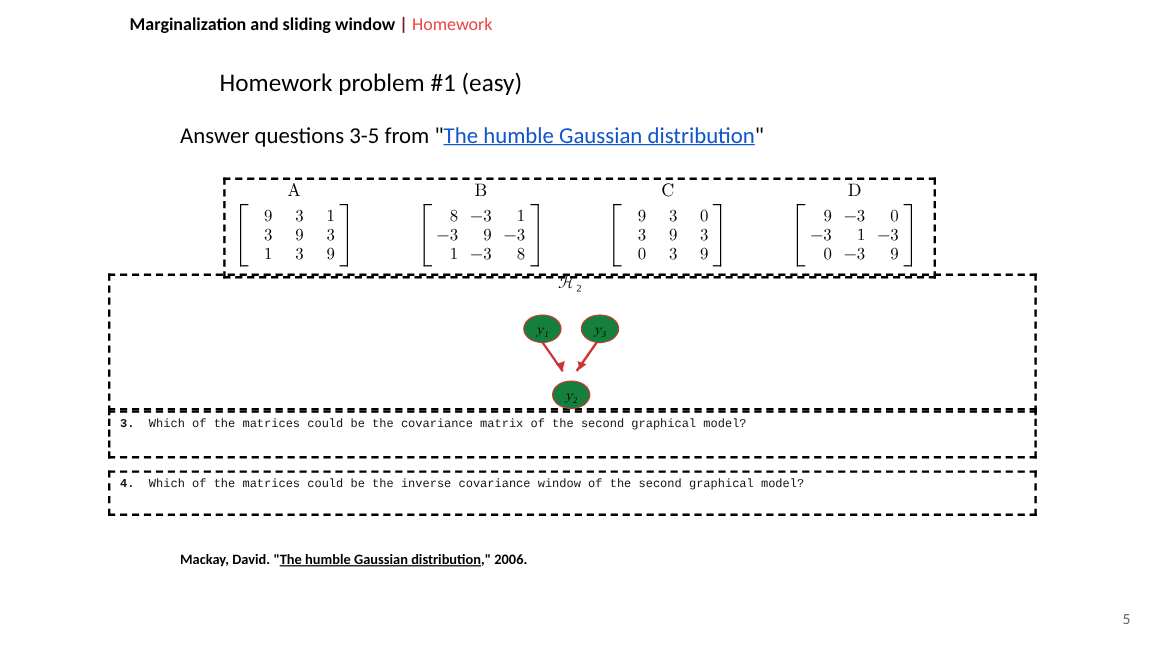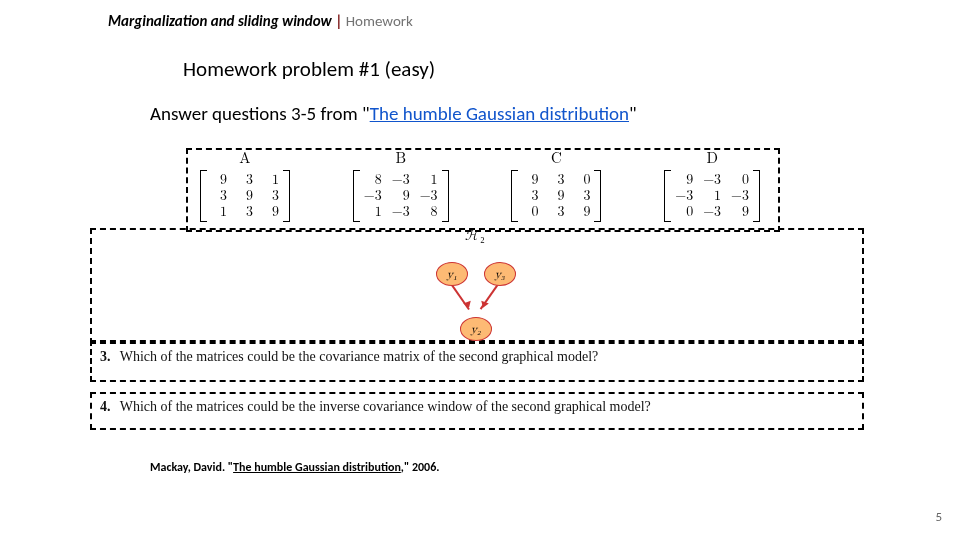--- a/index.html
+++ b/index.html
@@ -12,23 +12,23 @@
     color: #000;
     position: relative;
     overflow: hidden;
   }
   .header {
     position: absolute;
     top: 12px;
     left: 108px;
     font-size: 15px;
   }
-  .header .bold { font-weight: 700; font-style: italic; }
+  .header .bold { font-weight: 700; }
   .header .sep  { color: #7f1a1a; font-weight: 700; }
-  .header .rest { color: #737373; }
+  .header .rest { color: #ef4444; }
   .title {
     position: absolute;
     top: 56px;
     left: 160px;
     font-size: 21px;
     margin-left: 23px;
   }
   .prompt {
     position: absolute;
     top: 102px;
@@ -101,21 +101,21 @@
     top: 0;
     transform: translateX(-50%);
     font-size: 14px;
   }
   .node {
     position: absolute;
     width: 30px;
     height: 22px;
     border: 1.4px solid #c33;
     border-radius: 50%;
-    background: #fdba74;
+    background: #15803d;
     display: flex;
     align-items: center;
     justify-content: center;
     font-size: 12px;
     font-style: italic;
   }
   .node.y1 { left: 346px; top: 34px; }
   .node.y3 { left: 394px; top: 34px; }
   .node.y2 { left: 370px; top: 89px; }
   .edge {
@@ -134,22 +134,22 @@
     border-left: 4px solid transparent;
     border-right: 4px solid transparent;
     border-top: 6px solid #c33;
   }
   .ah12 { left: 374px; top: 74px; transform: rotate(-20deg); }
   .ah32 { left: 390px; top: 74px; transform: rotate(20deg); }
 
   .question {
     position: absolute;
     left: 100px;
-    font-family: Liberation Serif, serif;
-    font-size: 14px;
+    font-family: Liberation Mono, monospace;
+    font-size: 10px;
     color: #111;
   }
   .question .qnum { font-weight: 700; margin-right: 6px; }
   .q3 { top: 349px; }
   .q4 { top: 399px; }
 
   .citation {
     position: absolute;
     left: 150px;
     top: 460px;

